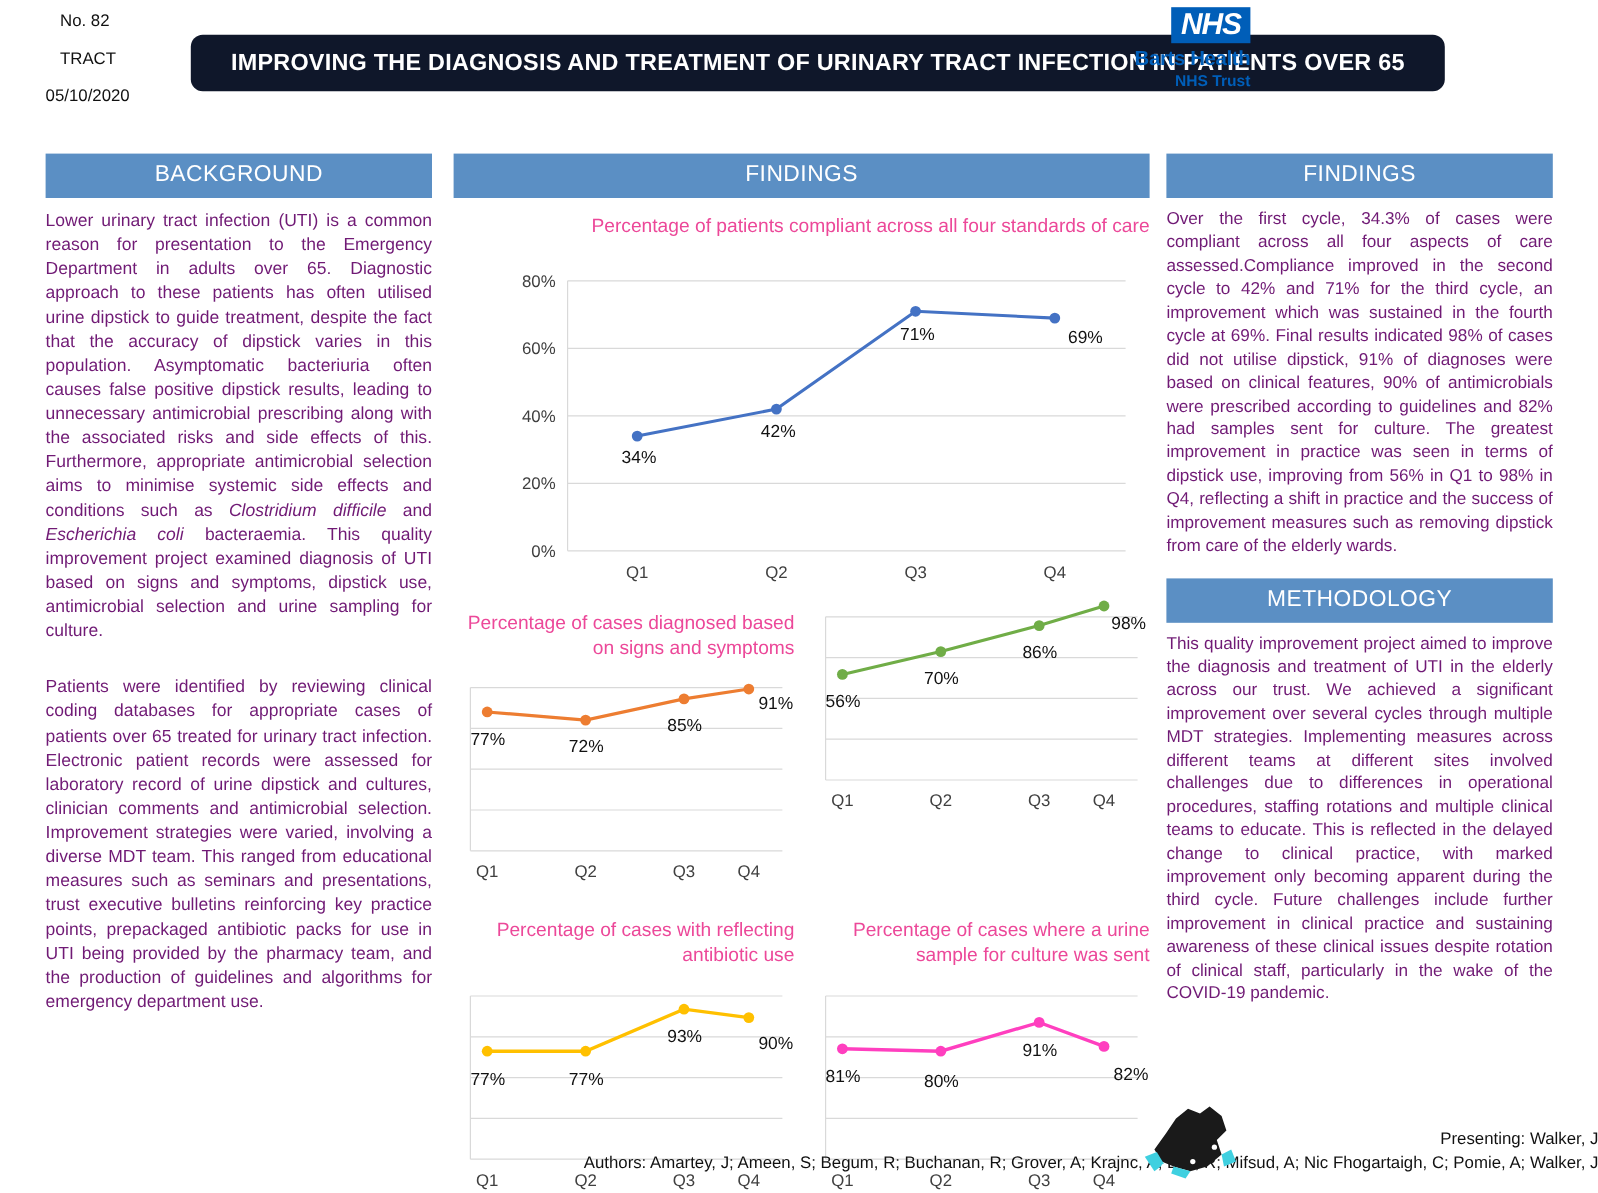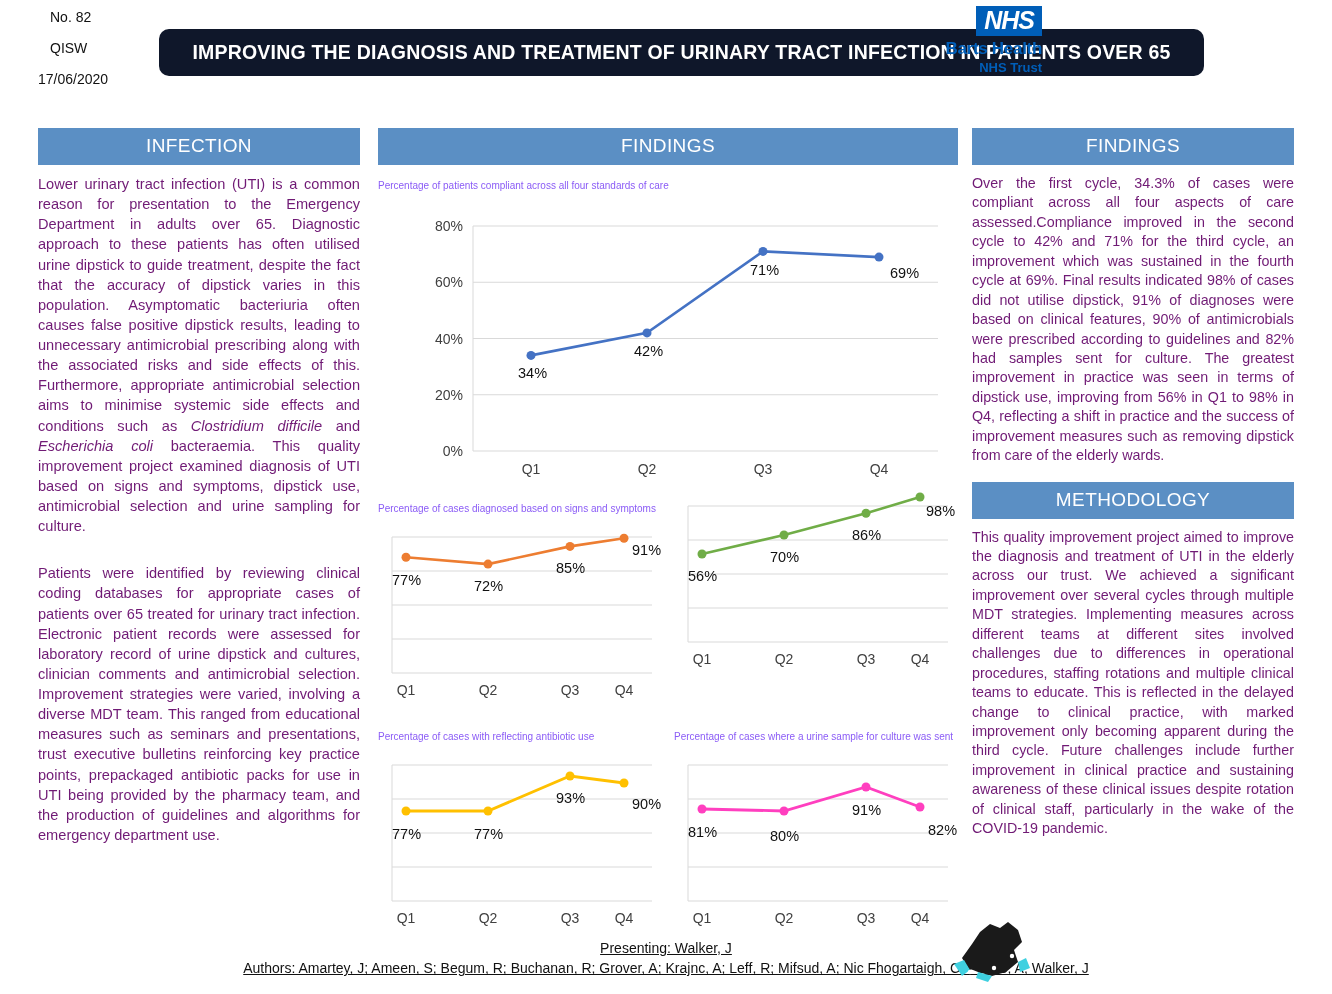--- a/index.html
+++ b/index.html
@@ -126,70 +126,69 @@
     color: #701a75;
   }
   .body-text.right {
     font-size: 14.3px;
     line-height: 1.36;
   }
   .italic { font-style: italic; }
 
   
   .chart-title {
-    text-align: left;
-    font-size: 10px;
+    text-align: right;
+    font-size: 16px;
     line-height: 1.3;
     margin: 14px 0 4px 0;
-    color: #8b5cf6;
+    color: #ec4899;
   }
   .chart-wrap { position: relative; }
   svg { display: block; }
 
   .footer {
     position: absolute;
     left: 0;
     top: 938px;
     width: 1332px;
-    text-align: center;
+    text-align: right;
     font-size: 14px;
     line-height: 1.45;
     color: #111;
-    text-decoration: underline;
   }
 
   .map {
     position: absolute;
     right: 22px;
     bottom: 8px;
     width: 108px;
     height: 72px;
   }
 </style>
 </head>
 <body>
 
 <div class="poster">
 
   <div class="meta">
     <div class="m0">No. 82</div>
-    <div class="m1">QISW</div>
-    <div class="m2">17/06/2020</div>
+    <div class="m1">TRACT</div>
+    <div class="m2">05/10/2020</div>
   </div>
 
   <div class="title-banner">IMPROVING THE DIAGNOSIS AND TREATMENT OF URINARY TRACT INFECTION IN PATIENTS OVER 65</div>
 
   <div class="nhs-logo">
     <div class="nhs-box">NHS</div>
     <div class="nhs-barts">Barts Health</div>
     <div class="nhs-trust">NHS Trust</div>
   </div>
 
   <div class="col-left">
-    <div class="sec-head">INFECTION</div>
+    <div class="sec-head">BACKGROUND</div>
     <div class="body-text"><span>Lower urinary tract infection (UTI) is a common reason for presentation to the Emergency Department in adults over 65. Diagnostic approach to these patients has often utilised urine dipstick to guide treatment, despite the fact that the accuracy of dipstick varies in this population. Asymptomatic bacteriuria often causes false positive dipstick results, leading to unnecessary antimicrobial prescribing along with the associated risks and side effects of this. Furthermore, appropriate antimicrobial selection aims to minimise systemic side effects and conditions such as </span><span class="italic">Clostridium difficile</span><span> and </span><span class="italic">Escherichia coli</span><span> bacteraemia. This quality improvement project examined diagnosis of UTI based on signs and symptoms, dipstick use, antimicrobial selection and urine sampling for culture.</span></div>
 
     <div style="height:18px"></div>
     <div class="body-text">Patients were identified by reviewing clinical coding databases for appropriate cases of patients over 65 treated for urinary tract infection. Electronic patient records were assessed for laboratory record of urine dipstick and cultures, clinician comments and antimicrobial selection. Improvement strategies were varied, involving a diverse MDT team. This ranged from educational measures such as seminars and presentations, trust executive bulletins reinforcing key practice points, prepackaged antibiotic packs for use in UTI being provided by the pharmacy team, and the production of guidelines and algorithms for emergency department use.</div>
   </div>
 
   <div class="col-mid">
     <div class="sec-head">FINDINGS</div>
 
     <div class="chart-title">Percentage of patients compliant across all four standards of care</div>

